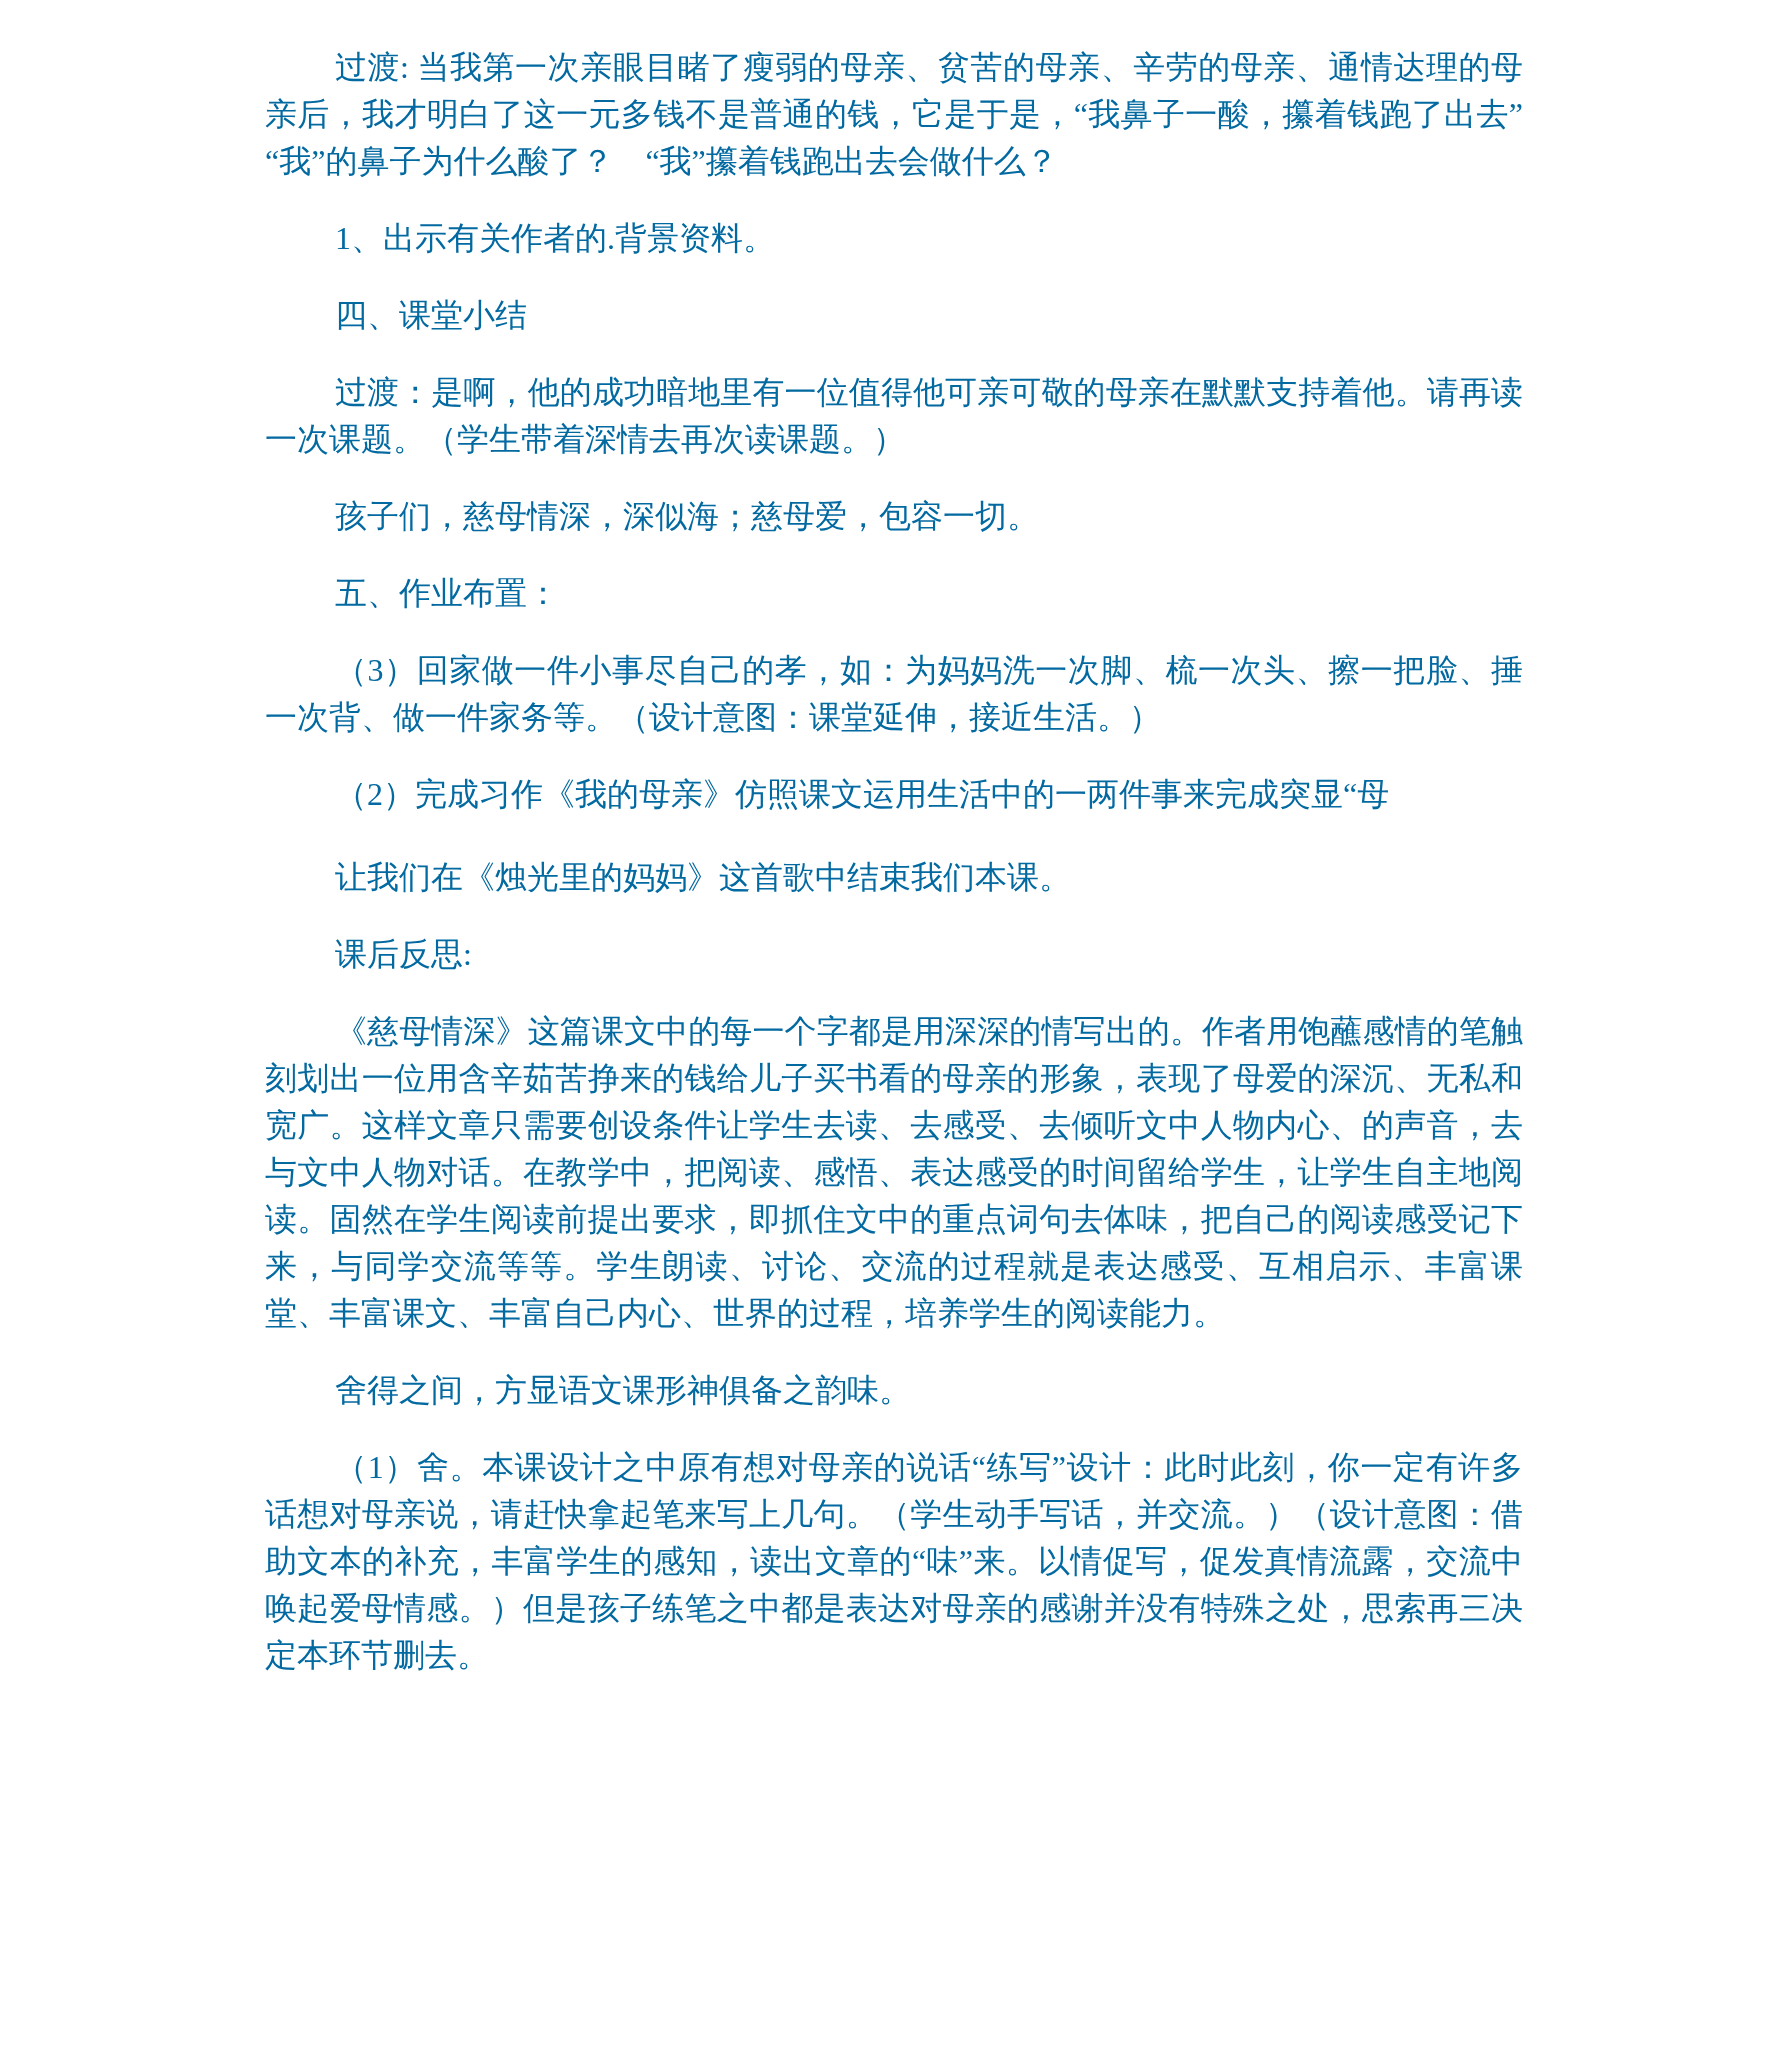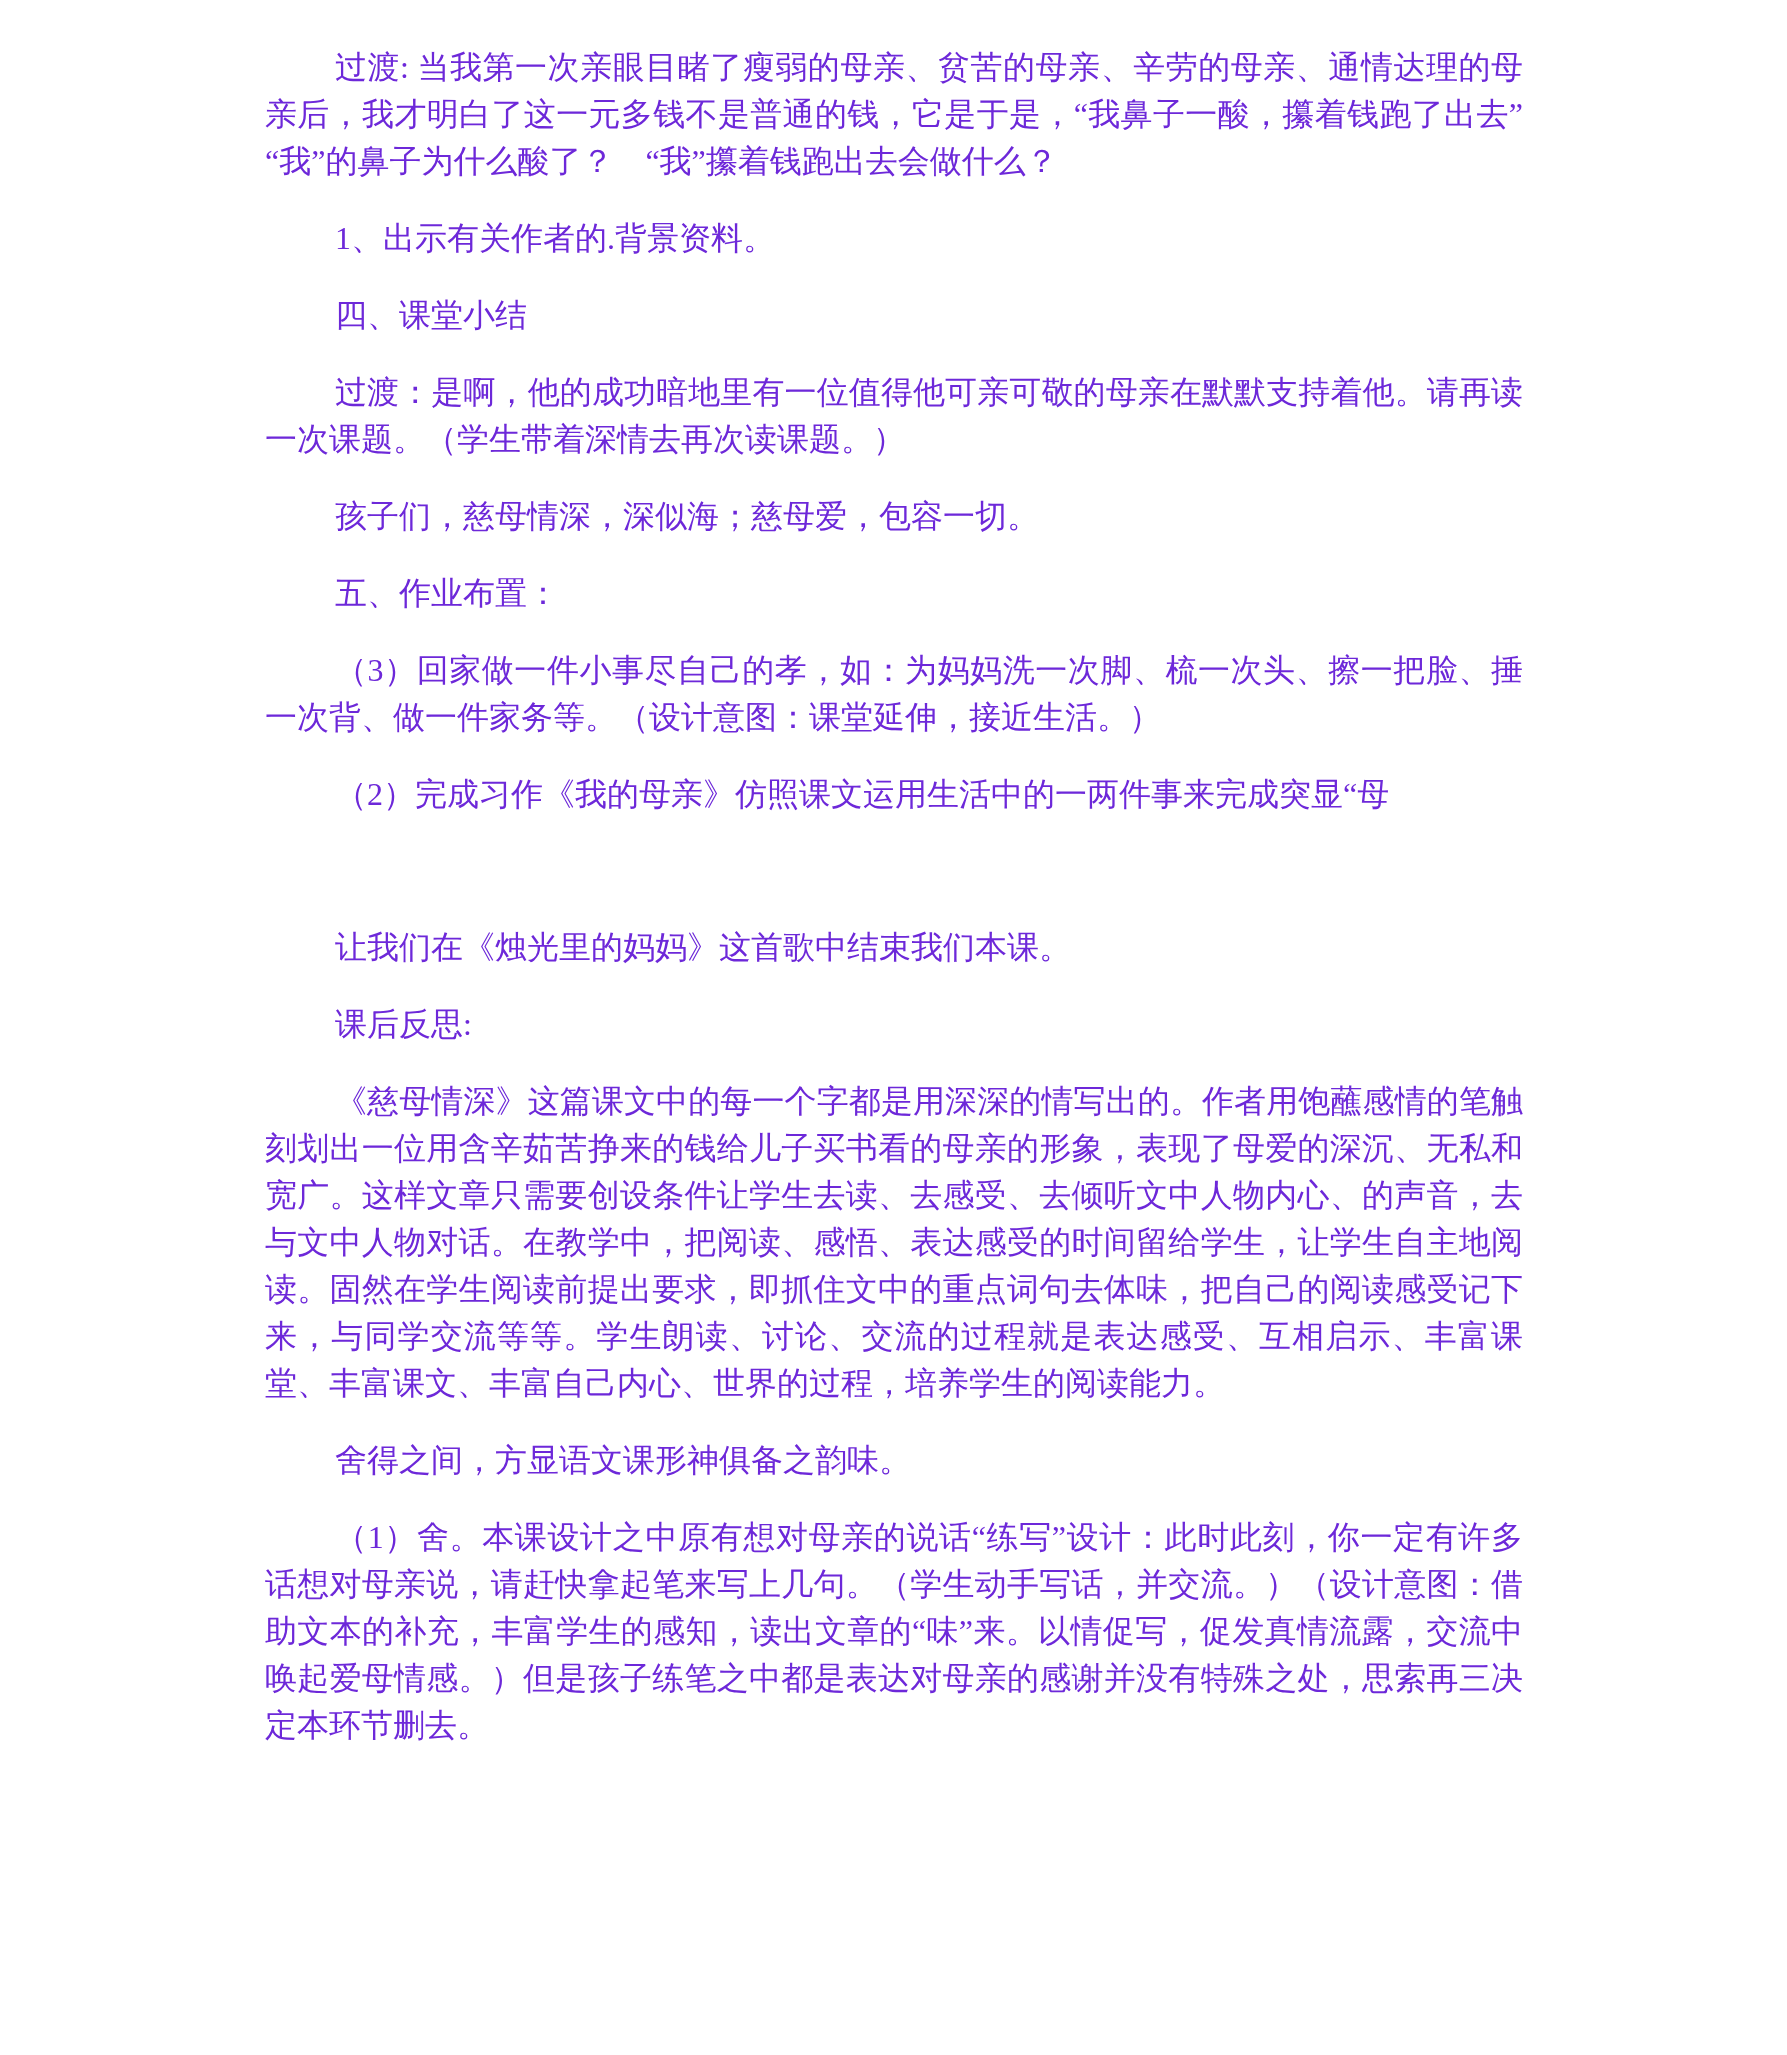--- a/index.html
+++ b/index.html
@@ -7,35 +7,35 @@
     padding: 0;
     background: #ffffff;
   }
   .page {
     position: relative;
     width: 1787px;
     height: 2056px;
     box-sizing: border-box;
     padding: 44px 264px 0 265px;
     background: #ffffff;
-    color: #6d28d9;
+    color: #0369a1;
     font-family: "Liberation Serif", "DejaVu Serif", serif;
     font-size: 32px;
     line-height: 47px;
     overflow: hidden;
   }
   .doc-body p {
     margin: 0;
     text-align: justify;
     word-break: normal;
   }
   .doc-body p.indent   { text-indent: 70px; }
   .doc-body p.sp-none  { margin-top: 0; }
   .doc-body p.sp-normal{ margin-top: 30px; }
-  .doc-body p.sp-large { margin-top: 106px; }
+  .doc-body p.sp-large { margin-top: 36px; }
 </style>
 </head>
 <body>
 
 <main class="page">
   <section class="doc-body" id="doc-body">
       <p class="indent sp-none">过渡: 当我第一次亲眼目睹了瘦弱的母亲、贫苦的母亲、辛劳的母亲、通情达理的母亲后，我才明白了这一元多钱不是普通的钱，它是于是，“我鼻子一酸，攥着钱跑了出去”“我”的鼻子为什么酸了？　“我”攥着钱跑出去会做什么？</p>
       <p class="indent sp-normal">1、出示有关作者的.背景资料。</p>
       <p class="indent sp-normal">四、课堂小结</p>
       <p class="indent sp-normal">过渡：是啊，他的成功暗地里有一位值得他可亲可敬的母亲在默默支持着他。请再读一次课题。（学生带着深情去再次读课题。）</p>

